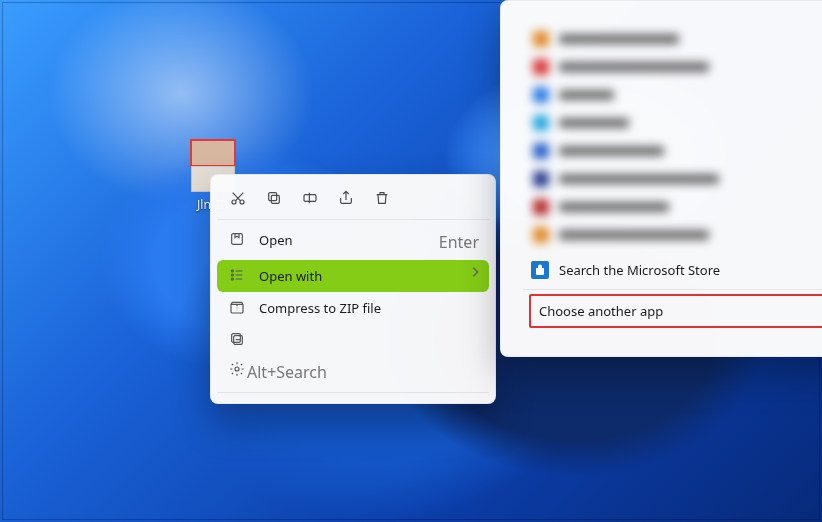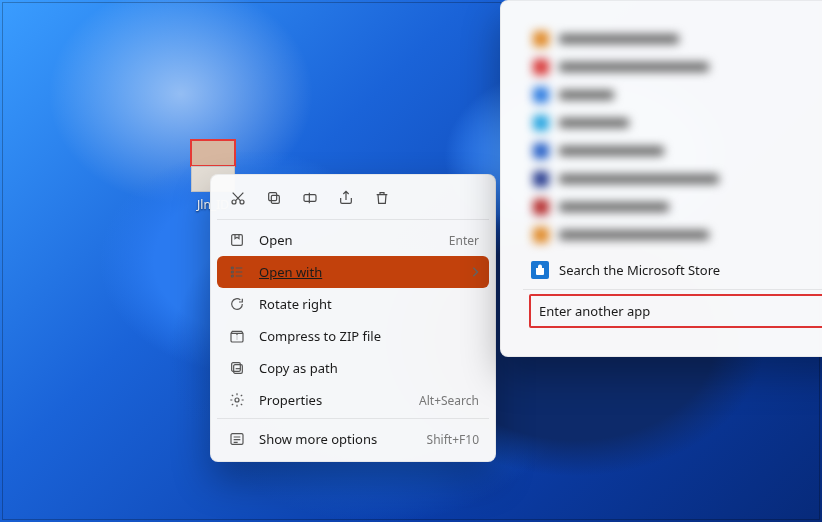--- a/index.html
+++ b/index.html
@@ -55,29 +55,29 @@
   .action-row {
     display: flex; gap: 14px; padding: 6px 10px 8px;
   }
   .action-row .act {
     width: 22px; height: 22px; display: flex; align-items: center; justify-content: center;
     color: #4a4a4a; border-radius: 4px; cursor: pointer;
   }
   .sep { height: 1px; background: rgba(0,0,0,.08); margin: 2px 0 4px; }
 
   .item {
-    display: flex; align-items: center;
+    display: flex; 
     padding: 7px 10px;
     border-radius: 6px;
     cursor: pointer;
   }
   .item .ic { width: 20px; display: flex; justify-content: center; color: #555; }
   .item .lbl { margin-left: 12px; flex: 1; }
-  .item .hint { color: #777; font-size: 12px; }
-  .item.hover { background: #c2410c; text-decoration: underline; }
+  .item .hint { color: #777; font-size: 16px; }
+  .item.hover { background: #84cc16; }
   .chev { color: #666; font-size: 10px; }
 
   .submenu {
     position: absolute; left: 500px; top: 0px;
     width: 360px;
     background: rgba(252,252,252,0.98);
     border: 1px solid rgba(0,0,0,.06);
     border-radius: 8px;
     box-shadow: 0 18px 38px rgba(0,0,0,.30);
     padding: 22px;
@@ -182,75 +182,54 @@
     </span>
     <span class="lbl">Open with</span>
     <span class="chev">
       <svg width="8" height="10" viewBox="0 0 8 12" fill="none" stroke="currentColor" stroke-width="1.8">
           <path d="M2 1l5 5-5 5"></path>
         </svg>
     </span>
   </div>
 
 
-  <div class="item">
-    <span class="ic">
-      <svg width="16" height="16" viewBox="0 0 24 24" fill="none" stroke="currentColor" stroke-width="1.8">
-          <path d="M20 12a8 8 0 1 1-3-6.2"></path>
-          <path d="M20 4v5h-5"></path>
-        </svg>
-    </span>
-    <span class="lbl">Rotate right</span>
-  </div>
 
 
   <div class="item">
     <span class="ic">
       <svg width="16" height="16" viewBox="0 0 24 24" fill="none" stroke="currentColor" stroke-width="1.8">
           <path d="M3 8l2-3h14l2 3v11a2 2 0 0 1-2 2H5a2 2 0 0 1-2-2z"></path>
           <path d="M3 8h18M12 8v3m0 2v1m0 2v1"></path>
         </svg>
     </span>
     <span class="lbl">Compress to ZIP file</span>
   </div>
 
   <div class="item">
     <span class="ic">
       <svg width="16" height="16" viewBox="0 0 24 24" fill="none" stroke="currentColor" stroke-width="1.8">
           <rect x="7" y="7" width="13" height="13" rx="2"></rect>
           <rect x="4" y="4" width="13" height="13" rx="2"></rect>
           <path d="M10 13h7"></path>
         </svg>
     </span>
-    <span class="lbl">Copy as path</span>
   </div>
 
   <div class="item">
     <span class="ic">
       <svg width="16" height="16" viewBox="0 0 24 24" fill="none" stroke="currentColor" stroke-width="1.8">
           <circle cx="12" cy="12" r="3"></circle>
           <path d="M12 2v3M12 19v3M4.2 4.2l2.1 2.1M17.7 17.7l2.1 2.1M2 12h3M19 12h3M4.2 19.8l2.1-2.1M17.7 6.3l2.1-2.1"></path>
         </svg>
     </span>
-    <span class="lbl">Properties</span>
     <span class="hint">Alt+Search</span>
   </div>
 
   <div class="sep"></div>
 
-  <div class="item">
-    <span class="ic">
-      <svg width="16" height="16" viewBox="0 0 24 24" fill="none" stroke="currentColor" stroke-width="1.8">
-          <rect x="3" y="4" width="18" height="16" rx="2"></rect>
-          <path d="M7 9h10M7 13h10M7 17h6"></path>
-        </svg>
-    </span>
-    <span class="lbl">Show more options</span>
-    <span class="hint">Shift+F10</span>
-  </div>
 </div>
 
 <div class="submenu">
   <div class="blurred-list">
     <div class="bi">
         <div class="sq" style="background:#e08a2a"></div>
         <div class="bar" style="width:120px"></div>
       </div>
     <div class="bi">
         <div class="sq" style="background:#d83a3a"></div>
@@ -287,15 +266,15 @@
       <svg width="12" height="12" viewBox="0 0 24 24" fill="#fff">
           <path d="M4 8h16v12a2 2 0 0 1-2 2H6a2 2 0 0 1-2-2zM8 8V5a4 4 0 0 1 8 0v3"></path>
         </svg>
     </span>
     <span>Search the Microsoft Store</span>
   </div>
 
   <div class="sep"></div>
 
   <div class="chooseitem">
-    <span>Enter another app</span>
+    <span>Choose another app</span>
   </div>
 </div>
 
 </body></html>

